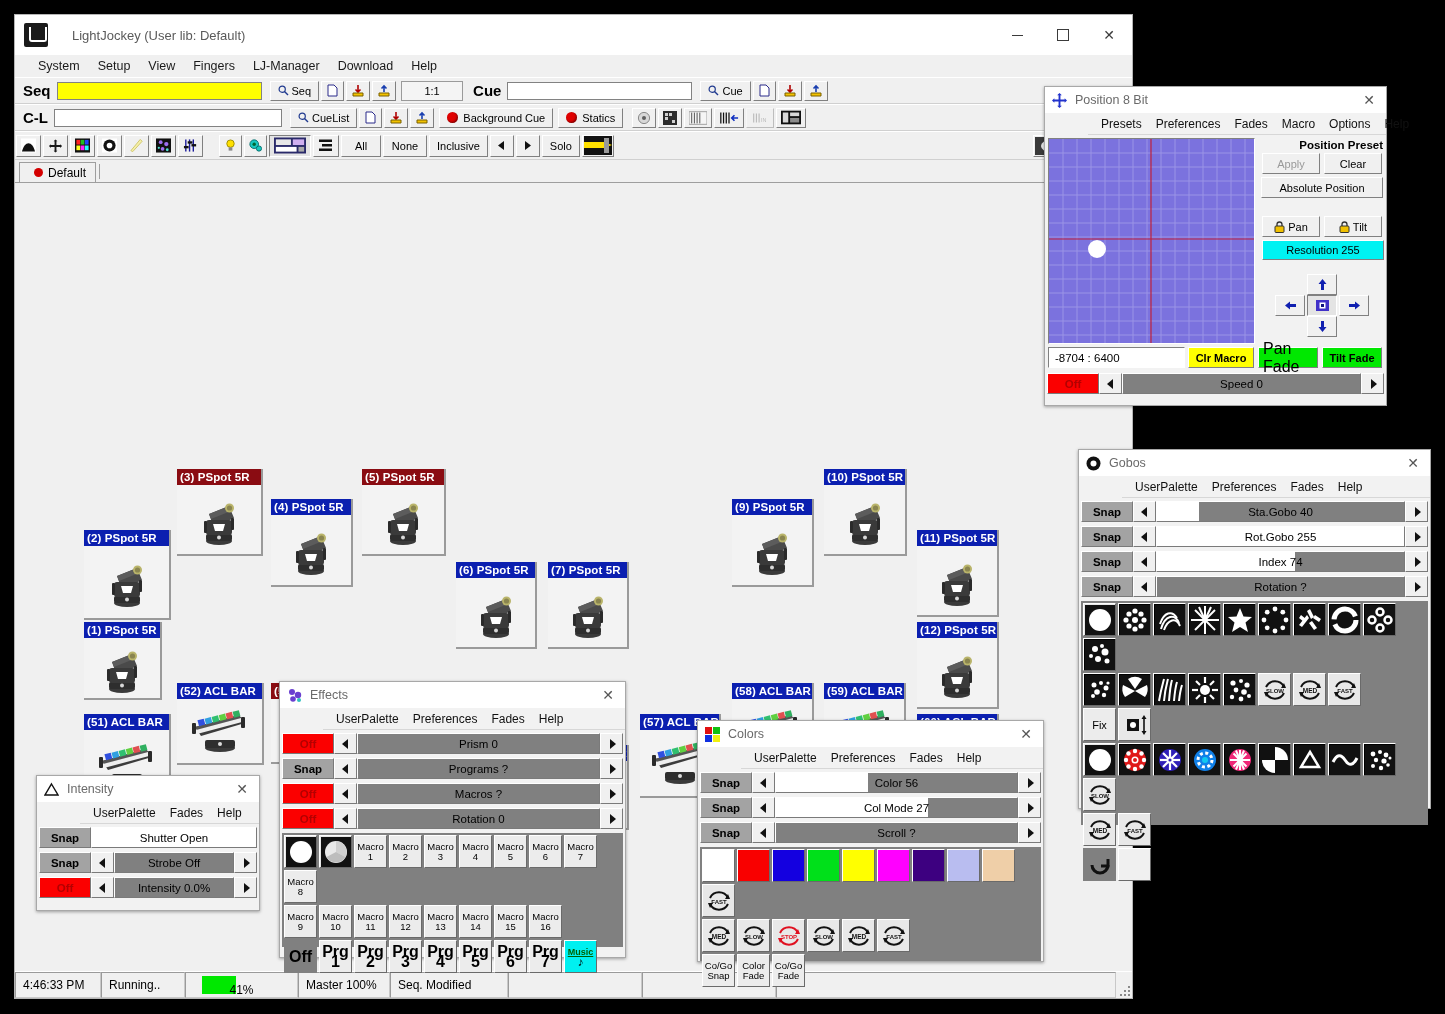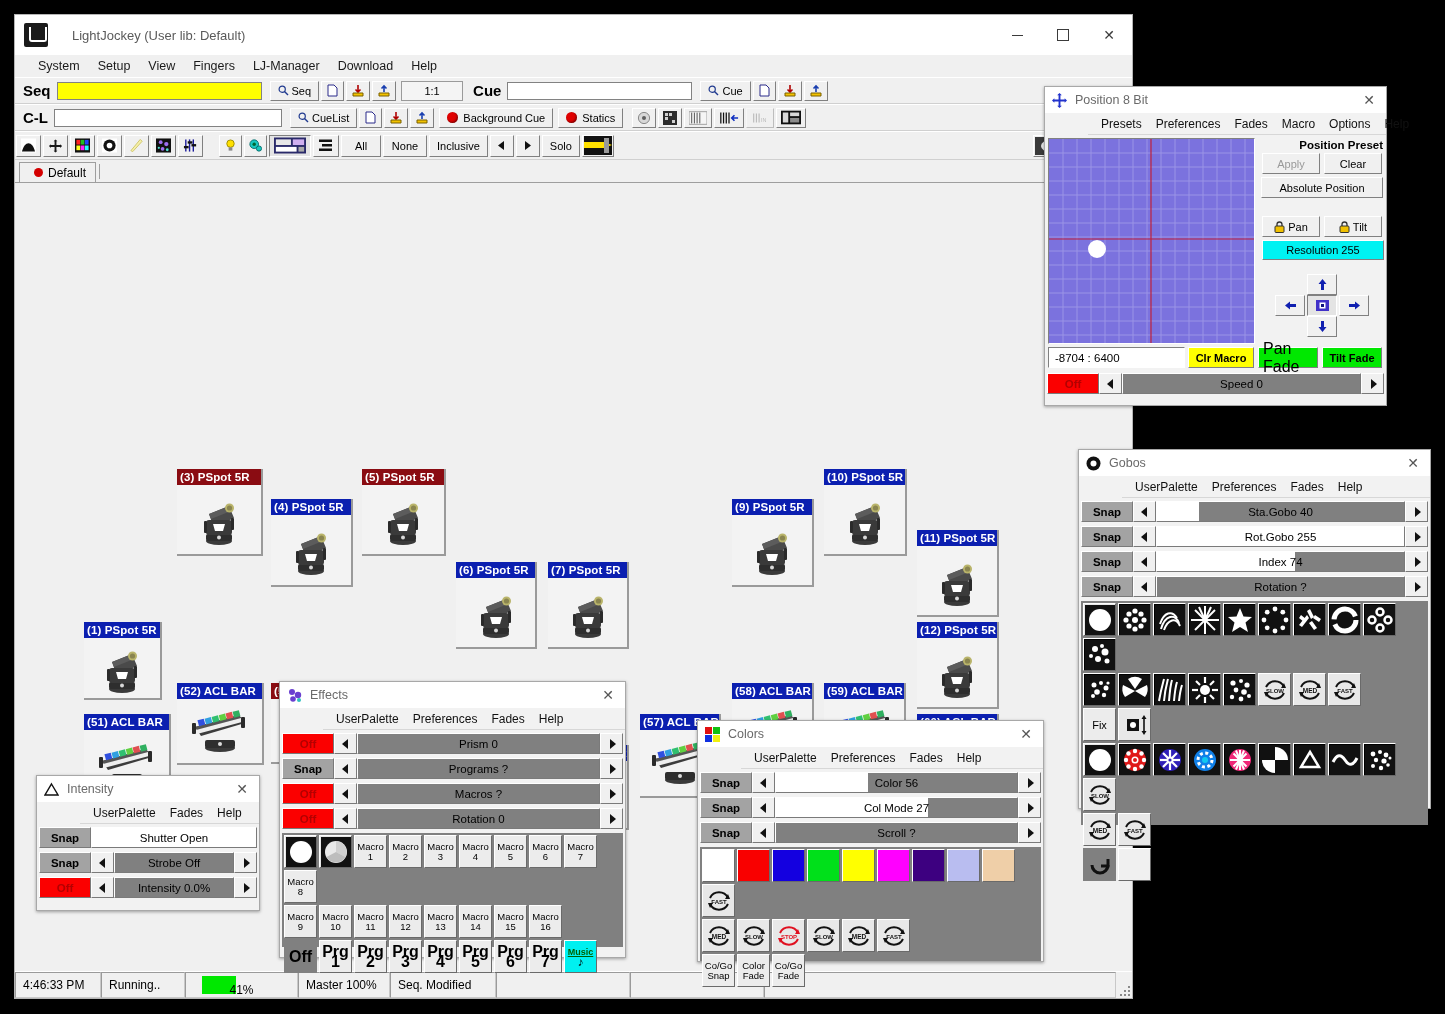--- a/index.html
+++ b/index.html
@@ -420,20 +420,38 @@
       <div class="tab">
         <span class="tabdot"></span>
         <span>Default</span>
       </div>
       <div class="tabsep"></div>
     </div>
 
     <div class="stage" id="stage">
         <div class="fx" style="left: 69px; top: 439px; width: 76px; height: 76px;">
           <div class="fxlabel blue">(1) PSpot 5R</div>
+          <div class="fxbody">
+            <svg width="46" height="52" viewBox="0 0 46 52">
+  <ellipse cx="23" cy="47" rx="13" ry="4" fill="#3a3a3a"></ellipse>
+  <rect x="10" y="40" width="26" height="7" rx="2" fill="#2e2e2e"></rect>
+  <circle cx="23" cy="43.5" r="2" fill="#d8d8d8"></circle>
+  <path d="M13 20 L33 12 L38 24 L18 34 Z" fill="#4a4a4a"></path>
+  <path d="M13 20 L33 12 L35 17 L15 25 Z" fill="#5c5c5c"></path>
+  <rect x="10" y="26" width="26" height="15" rx="3" fill="#3a3a3a"></rect>
+  <path d="M17 30 h12 l-2 7 h-8 z" fill="#ffffff"></path>
+  <circle cx="33.5" cy="14" r="4.5" fill="#b9b46a"></circle>
+  <circle cx="33.5" cy="14" r="2.6" fill="#8a8550"></circle>
+  <rect x="8" y="27" width="3" height="12" rx="1" fill="#2a2a2a"></rect>
+  <rect x="35" y="24" width="3" height="12" rx="1" fill="#2a2a2a"></rect>
+</svg>
+          </div>
+        </div>
+        <div class="fx" style="left: 69px; top: 347px; width: 85px; height: 88px;">
+          <div class="fxlabel blue">(2) PSpot 5R</div>
           <div class="fxbody">
             <svg width="46" height="52" viewBox="0 0 46 52">
   <ellipse cx="23" cy="47" rx="13" ry="4" fill="#3a3a3a"></ellipse>
   <rect x="10" y="40" width="26" height="7" rx="2" fill="#2e2e2e"></rect>
   <circle cx="23" cy="43.5" r="2" fill="#d8d8d8"></circle>
   <path d="M13 20 L33 12 L38 24 L18 34 Z" fill="#4a4a4a"></path>
   <path d="M13 20 L33 12 L35 17 L15 25 Z" fill="#5c5c5c"></path>
   <rect x="10" y="26" width="26" height="15" rx="3" fill="#3a3a3a"></rect>
   <path d="M17 30 h12 l-2 7 h-8 z" fill="#ffffff"></path>
   <circle cx="33.5" cy="14" r="4.5" fill="#b9b46a"></circle>
@@ -838,21 +856,21 @@
       </div>
 
     <div class="statusbar">
       <div class="sbcell" style="width:86px">4:46:33 PM</div>
       <div class="sbcell" style="width:84px">Running..</div>
       <div class="sbcell prog">
         <div class="progfill" style="width: 34px;"></div>
         <span class="progtxt">41%</span>
       </div>
       <div class="sbcell" style="width:92px">Master  100%</div>
-      <div class="sbcell" style="width:106px">Seq. Modified</div>
+      <div class="sbcell" style="width:118px">Seq. Modified</div>
       <div class="sbcell" style="width:134px"></div>
       <div class="sbcell" style="width:134px"></div>
       <div class="sbcell" style="flex:1"></div>
       <div class="grip">
           <i style="right:2px;bottom:2px"></i>
           <i style="right:6px;bottom:2px"></i>
           <i style="right:10px;bottom:2px"></i>
           <i style="right:2px;bottom:6px"></i>
           <i style="right:6px;bottom:6px"></i>
           <i style="right:2px;bottom:10px"></i>

